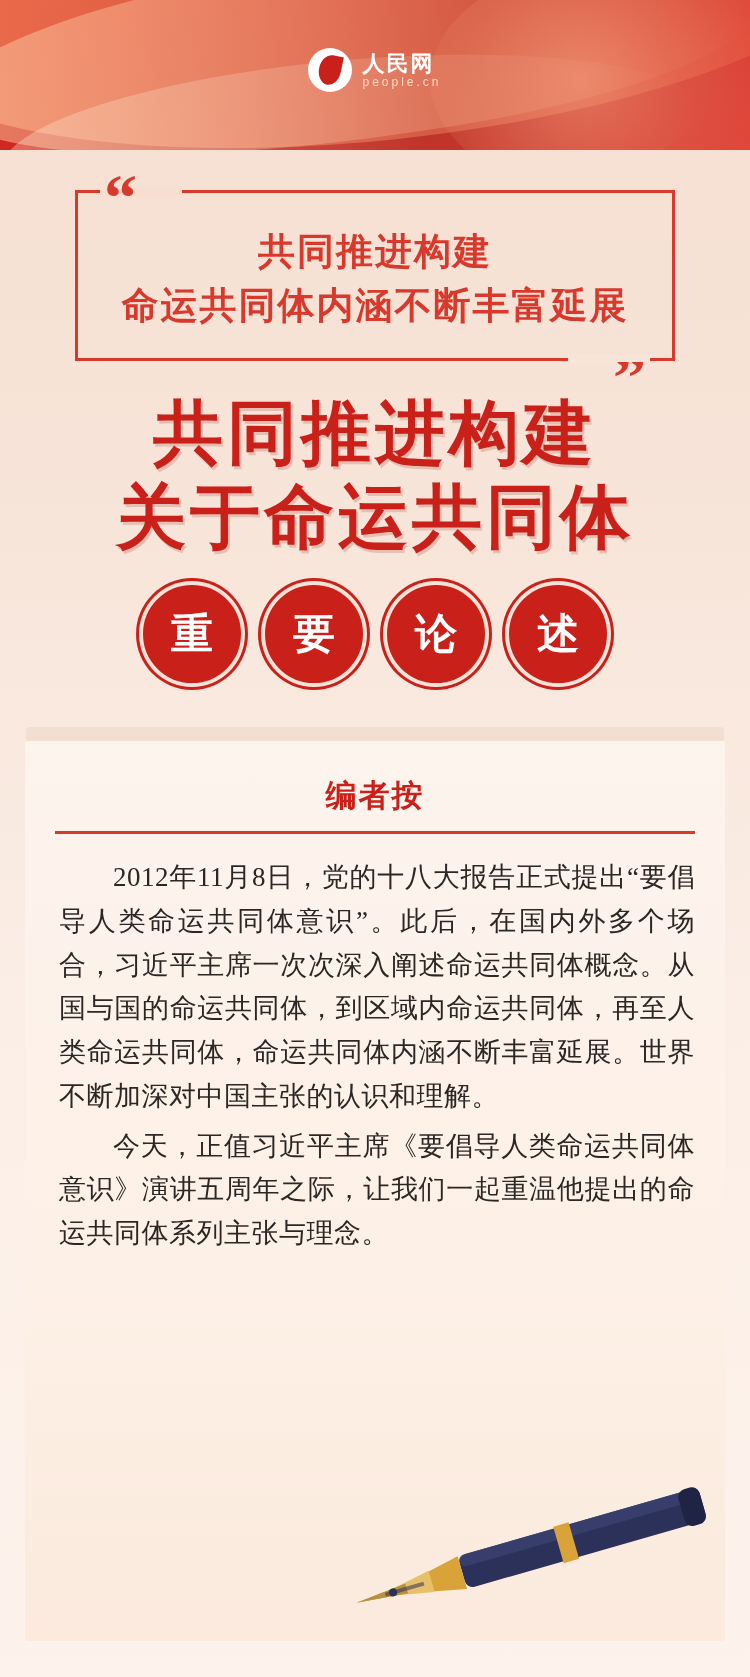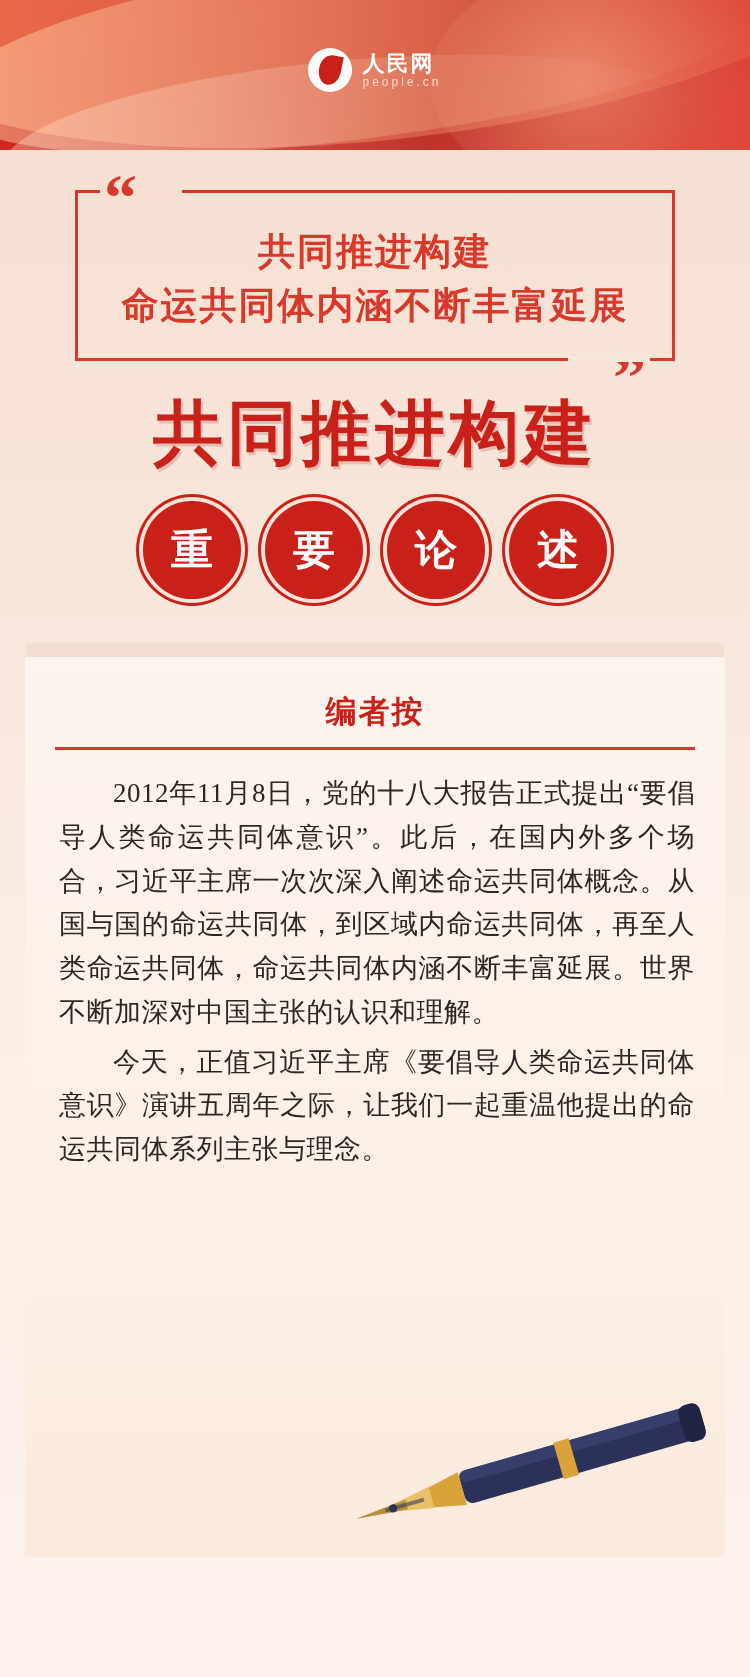--- a/index.html
+++ b/index.html
@@ -271,20 +271,21 @@
 
     <div class="quote-box">
       <span class="qmark open">“</span>
       <span class="qmark close">”</span>
       <div class="quote-line">共同推进构建</div>
       <div class="quote-line">命运共同体内涵不断丰富延展</div>
     </div>
 
     <div class="headline">
       <div class="headline-line">共同推进构建</div>
+      <div class="headline-line">关于命运共同体</div>
     </div>
 
     <div class="badges">
       <div class="badge">重</div>
       <div class="badge">要</div>
       <div class="badge">论</div>
       <div class="badge">述</div>
     </div>
   </div>
 

